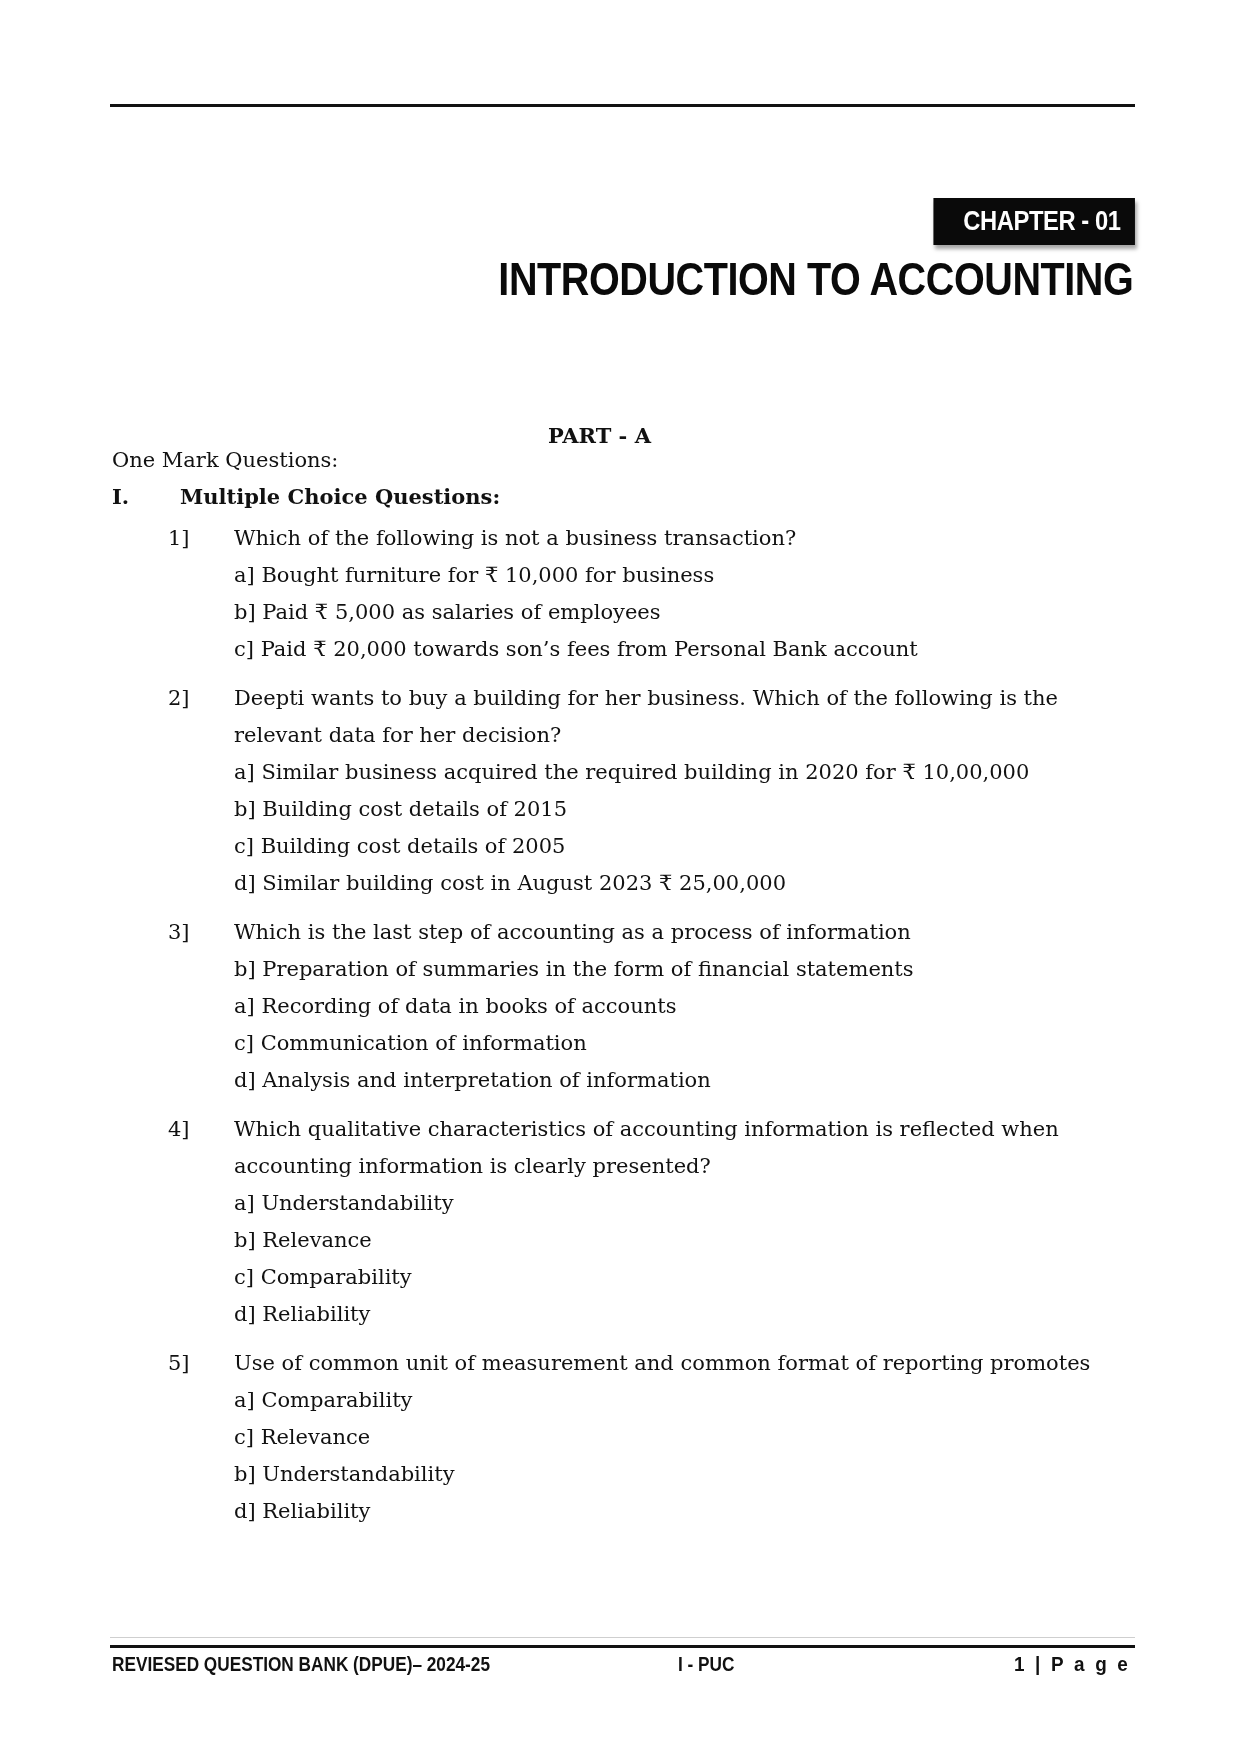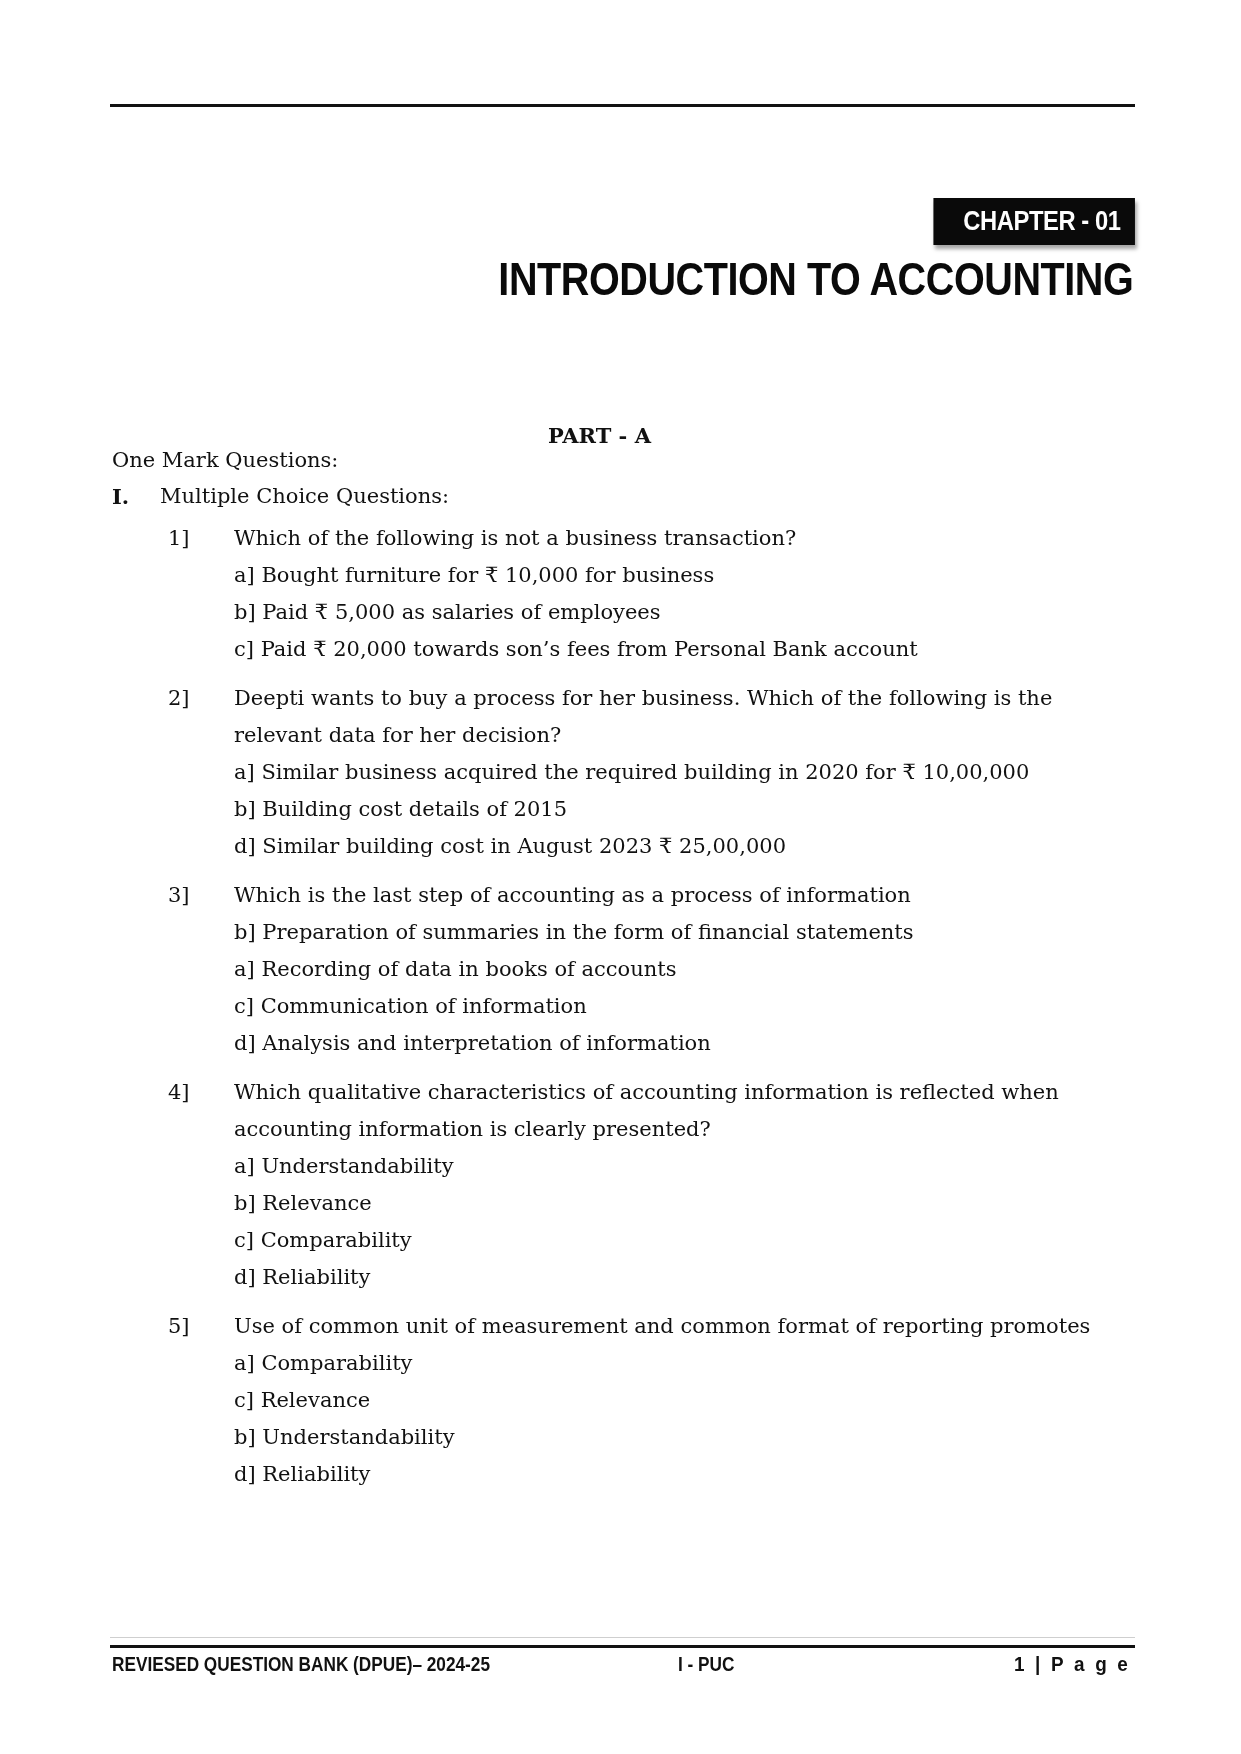--- a/index.html
+++ b/index.html
@@ -8,21 +8,21 @@
   .chapter-badge { position: absolute; right: 106px; top: 198px; background: #0a0a0a; color: #fff;
     font-family: "Liberation Sans", sans-serif; font-weight: bold; font-size: 27px; letter-spacing: -0.5px;
     padding: 8px 16px 8px 34px; box-shadow: 2px 4px 4px rgba(0,0,0,0.35); transform: scaleX(0.88); transform-origin: right center; }
   .chapter-title { position: absolute; right: 108px; top: 252px; font-family: "Liberation Sans", sans-serif;
     font-weight: bold; font-size: 46px; letter-spacing: -0.5px; color: #0a0a0a; white-space: nowrap;
     transform: scaleX(0.86); transform-origin: right center; }
   .part-title { position: absolute; left: 0; width: 1199px; text-align: center; top: 423px;
     font-family: "DejaVu Serif", serif; font-weight: bold; font-size: 21px; }
   .section-head { position: absolute; left: 112px; font-family: "DejaVu Serif", serif; font-weight: normal; font-size: 21px; }
   .roman { position: absolute; left: 112px; font-family: "DejaVu Serif", serif; font-weight: bold; font-size: 21px; }
-  .sub-head { position: absolute; left: 160px; font-family: "DejaVu Serif", serif; font-weight: normal; font-size: 21px; }
+  .sub-head { position: absolute; left: 180px; font-family: "DejaVu Serif", serif; font-weight: bold; font-size: 21px; }
   .questions { position: absolute; left: 168px; top: 520px; width: 970px;
     font-family: "DejaVu Serif", serif; font-size: 21px; line-height: 37px; }
   .q { display: flex; margin-bottom: 12px; }
   .qnum { width: 58px; flex: none; }
   .qbody { flex: 1; margin-left: 8px; }
   .qtext { display: block; }
   .opt { display: block; }
   .footer-thin { position: absolute; left: 110px; top: 1637px; width: 1025px; height: 1px; background: #cfcfcf; }
   .footer-rule { position: absolute; left: 110px; top: 1645px; width: 1025px; height: 3px; background: #111; }
   .footer { position: absolute; top: 1652px; font-family: "Liberation Sans", sans-serif; font-weight: bold;
@@ -50,23 +50,24 @@
     <div class="qbody">
       <span class="qtext">Which of the following is not a business transaction?</span>
       <span class="opt">a] Bought furniture for ₹ 10,000 for business</span>
       <span class="opt">b] Paid ₹ 5,000 as salaries of employees</span>
       <span class="opt">c] Paid ₹ 20,000 towards son’s fees from Personal Bank account</span>
     </div>
   </div>
   <div class="q">
     <span class="qnum">2]</span>
     <div class="qbody">
-      <span class="qtext">Deepti wants to buy a process for her business. Which of the following is the relevant data for her decision?</span>
+      <span class="qtext">Deepti wants to buy a building for her business. Which of the following is the relevant data for her decision?</span>
       <span class="opt">a] Similar business acquired the required building in 2020 for ₹ 10,00,000</span>
       <span class="opt">b] Building cost details of 2015</span>
+      <span class="opt">c] Building cost details of 2005</span>
       <span class="opt">d] Similar building cost in August 2023 ₹ 25,00,000</span>
     </div>
   </div>
   <div class="q">
     <span class="qnum">3]</span>
     <div class="qbody">
       <span class="qtext">Which is the last step of accounting as a process of information</span>
       <span class="opt">b] Preparation of summaries in the form of financial statements</span>
       <span class="opt">a] Recording of data in books of accounts</span>
       <span class="opt">c] Communication of information</span>

